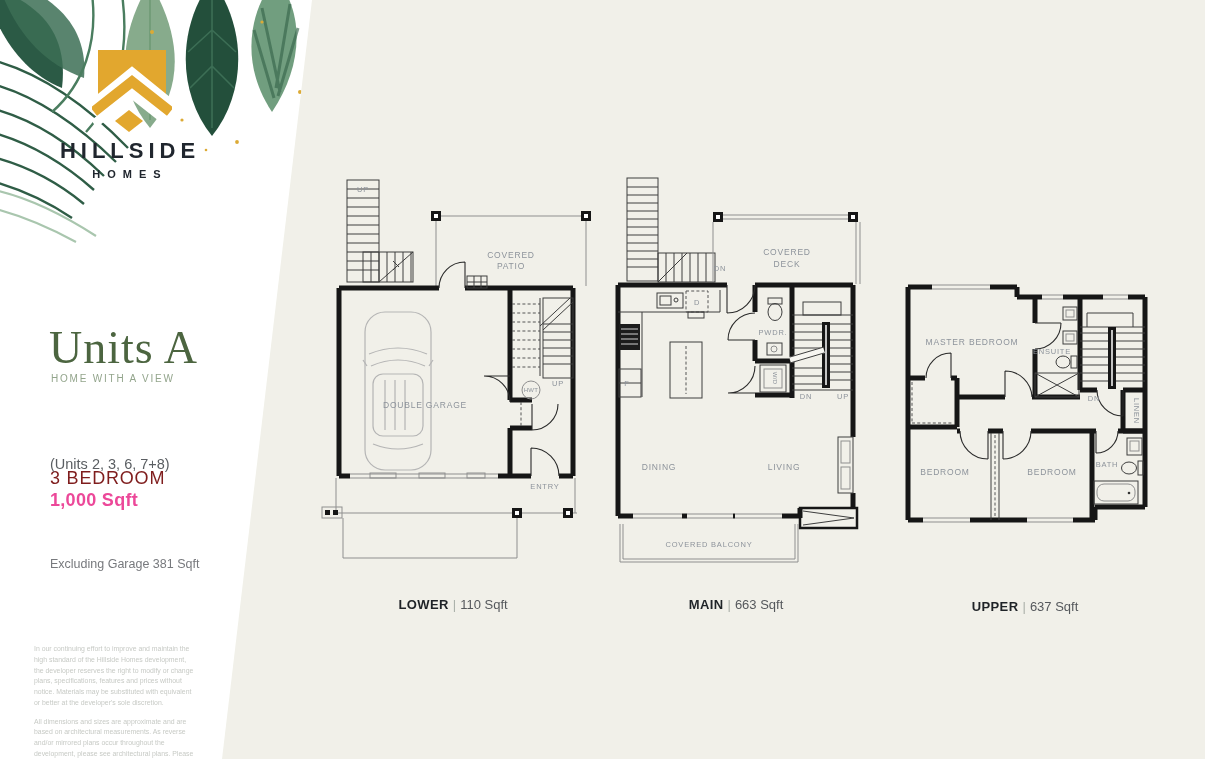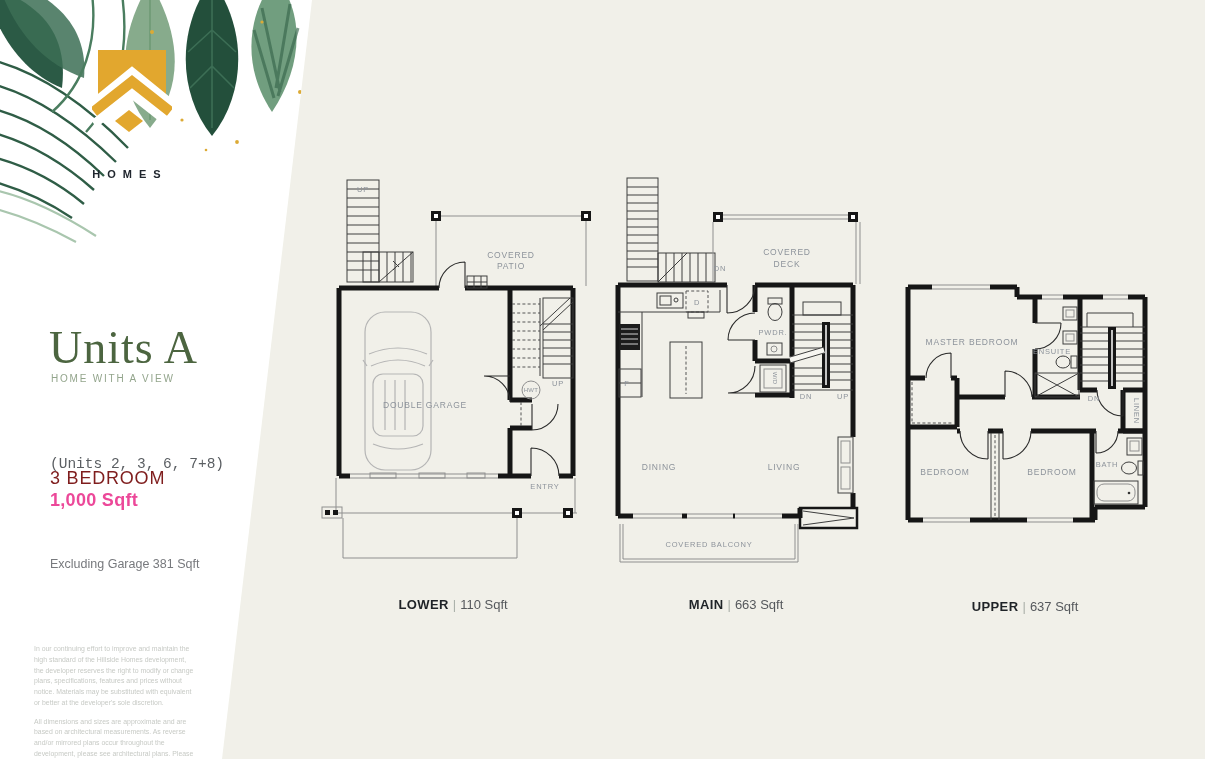--- a/index.html
+++ b/index.html
@@ -17,21 +17,21 @@
                font-size:22px;font-weight:800;letter-spacing:5px;color:#20262e;}
   .brand-sub{position:absolute;left:29px;top:168px;width:202px;text-align:center;
              font-size:11px;font-weight:700;letter-spacing:7px;color:#20262e;}
 
   .plan-title{position:absolute;left:49px;top:321px;font-family:"Liberation Serif",serif;
               font-size:46px;color:#4c6540;letter-spacing:1px;}
   .plan-tagline{position:absolute;left:51px;top:373px;font-size:10px;letter-spacing:1.8px;
                 color:#93a58c;}
   .plan-bedrooms{position:absolute;left:50px;top:432px;font-size:18px;letter-spacing:.8px;
                  color:#7f1d1d;margin-top:36px;}
-  .plan-units{position:absolute;left:50px;top:456px;font-size:14.5px;color:#5a5e62;font-family:Liberation Mono, monospace;}
+  .plan-units{position:absolute;left:50px;top:456px;font-size:14.5px;color:#5a5e62;}
   .plan-area{position:absolute;left:50px;top:490px;font-size:18px;font-weight:800;
              color:#ec4899;letter-spacing:.3px;}
   .plan-area-note{position:absolute;left:50px;top:526px;font-size:12.5px;color:#77797d;margin-top:31px;}
 
   .disclaimer{position:absolute;left:34px;top:644px;width:160px;font-size:6.9px;
               line-height:1.56;color:#c7cac5;}
   .disclaimer p{margin:0 0 8px 0;}
 
   .caption{position:absolute;top:597px;font-size:13px;color:#55585c;white-space:nowrap;
            transform:translateX(-50%);}
@@ -81,20 +81,21 @@
     <circle cx="206" cy="150" r="1.3" fill="#dcaa35"></circle>
   </svg>
 
   <svg class="logo-mark" width="80" height="92" viewBox="0 0 80 92">
     <rect x="6" y="4" width="68" height="48" fill="#e2a72e"></rect>
     <polyline points="2,57 40,26 78,57" stroke="#ffffff" stroke-width="9" fill="none"></polyline>
     <polyline points="2,66 40,36 78,66" stroke="#e2a72e" stroke-width="11" fill="none"></polyline>
     <polyline points="2,78 40,48 78,78" stroke="#ffffff" stroke-width="9" fill="none"></polyline>
     <polygon points="37,64 51,75 37,86 23,75" fill="#e2a72e"></polygon>
   </svg>
+  <div class="brand-title">HILLSIDE</div>
   <div class="brand-sub">HOMES</div>
 
   <div class="plan-title">Units A</div>
   <div class="plan-tagline">HOME WITH A VIEW</div>
   <div class="plan-bedrooms">3 BEDROOM</div>
   <div class="plan-units">(Units 2, 3, 6, 7+8)</div>
   <div class="plan-area">1,000 Sqft</div>
   <div class="plan-area-note">Excluding Garage 381 Sqft</div>
 
   <div class="disclaimer">

